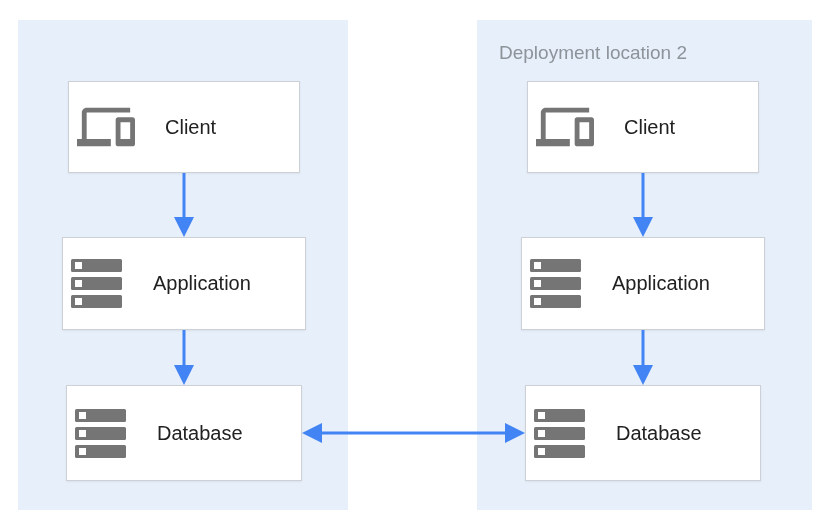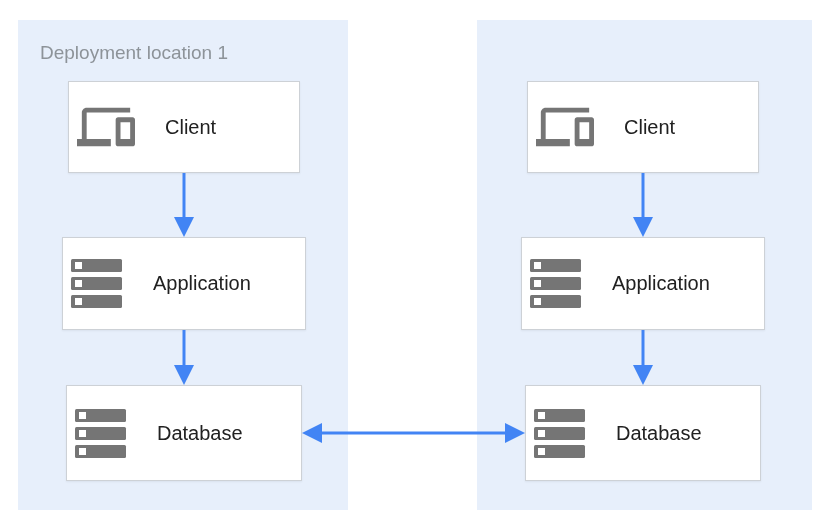--- a/index.html
+++ b/index.html
@@ -40,21 +40,20 @@
   }
   .icon { display: inline-flex; align-items: center; }
   .arrow { position: absolute; display: block; }
 </style>
 </head>
 <body>
 
 <div class="canvas">
 
   <section class="panel" style="left:18px; top:20px; width:330px; height:490px;">
-    <div class="panel-label">Deployment location 1</div>
 
     <div class="node" style="left:50px; top:61px; width:232px; height:92px;">
       <span class="icon">
         <svg width="58" height="58" viewBox="0 0 24 24" aria-hidden="true">
           <path style="fill:var(--icon-gray,#757575)" d="M4 6h18V4H4c-1.1 0-2 .9-2 2v11H0v3h14v-3H4V6zm19 2h-6c-.55 0-1 .45-1 1v10c0 .55.45 1 1 1h6c.55 0 1-.45 1-1V9c0-.55-.45-1-1-1zm-1 9h-4v-7h4v7z"></path>
         </svg>
       </span>
       <span class="node-label">Client</span>
     </div>
 
@@ -89,20 +88,21 @@
             <rect x="4" y="21" width="7" height="7"></rect>
             <rect x="4" y="39" width="7" height="7"></rect>
           </g>
         </svg>
       </span>
       <span class="node-label">Database</span>
     </div>
   </section>
 
   <section class="panel" style="left:477px; top:20px; width:335px; height:490px;">
+    <div class="panel-label">Deployment location 2</div>
 
     <div class="node" style="left:50px; top:61px; width:232px; height:92px;">
       <span class="icon">
         <svg width="58" height="58" viewBox="0 0 24 24" aria-hidden="true">
           <path style="fill:var(--icon-gray,#757575)" d="M4 6h18V4H4c-1.1 0-2 .9-2 2v11H0v3h14v-3H4V6zm19 2h-6c-.55 0-1 .45-1 1v10c0 .55.45 1 1 1h6c.55 0 1-.45 1-1V9c0-.55-.45-1-1-1zm-1 9h-4v-7h4v7z"></path>
         </svg>
       </span>
       <span class="node-label">Client</span>
     </div>
 

